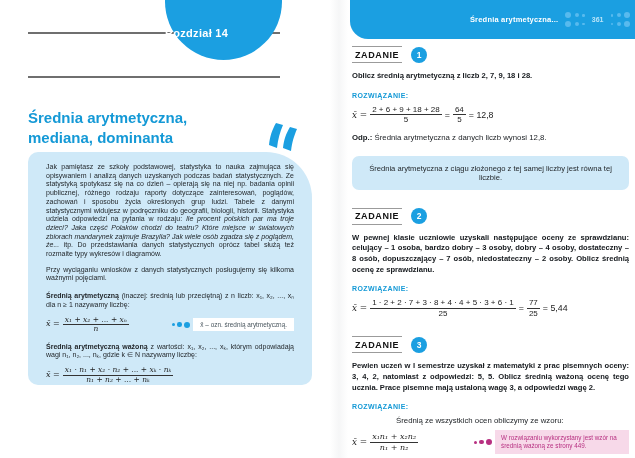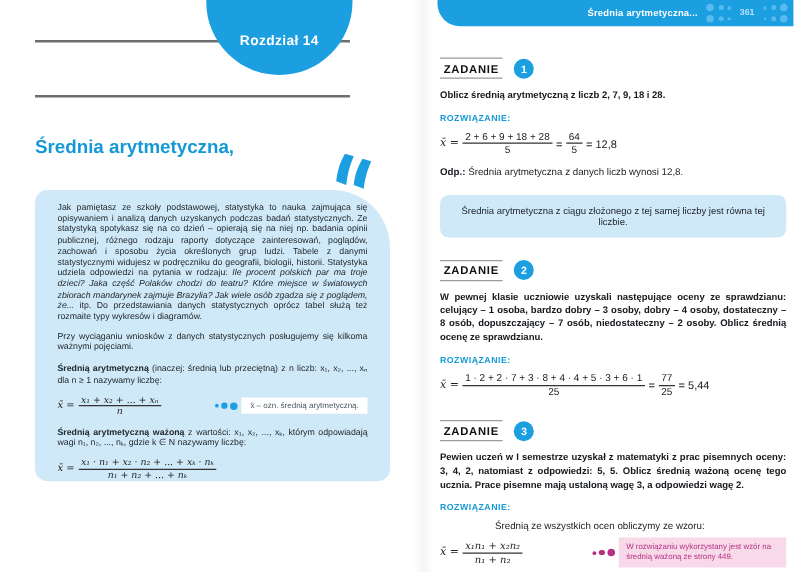--- a/index.html
+++ b/index.html
@@ -18,21 +18,21 @@
 
   
   .lp{position:absolute;left:0;top:0;width:340px;height:458px;}
   .rule{position:absolute;left:28px;width:252px;height:1.5px;background:#6f6f6f;}
   .rule-top{top:32px;}
   .rule-bottom{top:76px;}
   .page-title{position:absolute;left:27px;top:36px;margin:0;font-size:27px;font-weight:bold;
               color:#151515;letter-spacing:.3px;}
   .chapter-circle{position:absolute;left:165px;top:-57px;width:117px;height:117px;border-radius:50%;
                   background:var(--primary);}
-  .chapter-circle span{position:absolute;left:0;right:0;bottom:21px;text-align:center;color:#fff;
+  .chapter-circle span{position:absolute;left:0;right:0;bottom:21px;color:#fff;
                        font-weight:bold;font-size:11px;letter-spacing:.3px;}
   .section-title{position:absolute;left:28px;top:108px;margin:0;font-size:15px;font-weight:bold;
                  color:var(--primary-text);line-height:20px;}
   .quote-icon{position:absolute;left:264px;top:123px;}
   .intro-panel{position:absolute;left:28px;top:152px;width:284px;height:233px;box-sizing:border-box;
                background:var(--panel);border-radius:10px 46px 10px 10px;padding:11px 18px 8px;
                font-size:7px;line-height:8.7px;color:#23282c;text-align:justify;}
   .intro-panel .p2{margin-top:7px;}
   .defn{margin-top:9px;}
   .lead{font-weight:bold;}
@@ -45,21 +45,21 @@
   .var{font-style:italic;font-family:"DejaVu Serif",serif;}
   .form-row{display:flex;align-items:center;margin-top:6px;margin-bottom:2px;}
   .note-dots{display:flex;align-items:center;gap:2.5px;margin-left:auto;}
   .dot{border-radius:50%;background:var(--primary);flex:0 0 auto;}
   .d1{width:3px;height:3px;}.d2{width:4.5px;height:4.5px;}.d3{width:6px;height:6px;}
   .note-white{background:#fff;padding:3px 7px;font-size:6.4px;line-height:7.5px;color:#49565e;
               margin-left:3px;text-align:left;}
 
   
   .rp{position:absolute;left:340px;top:0;width:295px;height:458px;}
-  .header-bar{position:absolute;left:10px;top:0;right:0;height:21px;background:var(--primary);
+  .header-bar{position:absolute;left:10px;top:0;right:0;height:39px;background:var(--primary);
               border-bottom-left-radius:18px;display:flex;align-items:center;justify-content:flex-end;
               gap:7px;padding-right:5px;box-sizing:border-box;text-align:center;}
   .header-title{color:#fff;font-weight:bold;font-size:7.5px;letter-spacing:.2px;}
   .dots-cluster{display:grid;grid-template-columns:repeat(3,auto);gap:2.5px 3.5px;align-items:center;
                 justify-items:center;}
   .hdot{border-radius:50%;background:#58baee;}
   .hA{width:6px;height:6px;}.hB{width:4px;height:4px;}.hC{width:2.5px;height:2.5px;}
   .page-number{color:#b9e4f8;font-size:7px;font-weight:bold;}
 
   .rp-content{position:absolute;left:12px;top:28px;width:277px;}
@@ -93,20 +93,21 @@
 
   <div class="lp">
     <div class="rule rule-top"></div>
     <div class="chapter-circle">
       <span>Rozdział 14</span>
     </div>
     <div class="rule rule-bottom"></div>
 
     <h2 class="section-title">
       <span>Średnia arytmetyczna,</span><br>
+      <span>mediana, dominanta</span>
     </h2>
 
     <svg class="quote-icon" width="34" height="30" viewBox="0 0 34 30">
       <path d="M12,0 C8,7 6,13 5,22 L13,25 C14,16 16,9 19,2 Z" style="fill:var(--primary)"></path>
       <path d="M26,4 C22,11 20,16 19,25 L27,28 C28,19 30,13 33,6 Z" style="fill:var(--primary)"></path>
     </svg>
 
     <div class="intro-panel">
       <p class="p1"><span>Jak pamiętasz ze szkoły podstawowej, statystyka to nauka zajmująca się opisywaniem i analizą danych uzyskanych podczas badań statystycznych. Ze statystyką spotykasz się na co dzień – opierają się na niej np. badania opinii publicznej, różnego rodzaju raporty dotyczące zainteresowań, poglądów, zachowań i sposobu życia określonych grup ludzi. Tabele z danymi statystycznymi widujesz w podręczniku do geografii, biologii, historii. Statystyka udziela odpowiedzi na pytania w rodzaju: </span><i>Ile procent polskich par ma troje dzieci? Jaka część Polaków chodzi do teatru? Które miejsce w światowych zbiorach mandarynek zajmuje Brazylia? Jak wiele osób zgadza się z poglądem, że...</i><span> itp. Do przedstawiania danych statystycznych oprócz tabel służą też rozmaite typy wykresów i diagramów.</span></p>
       <p class="p2">Przy wyciąganiu wniosków z danych statystycznych posługujemy się kilkoma ważnymi pojęciami.</p>

